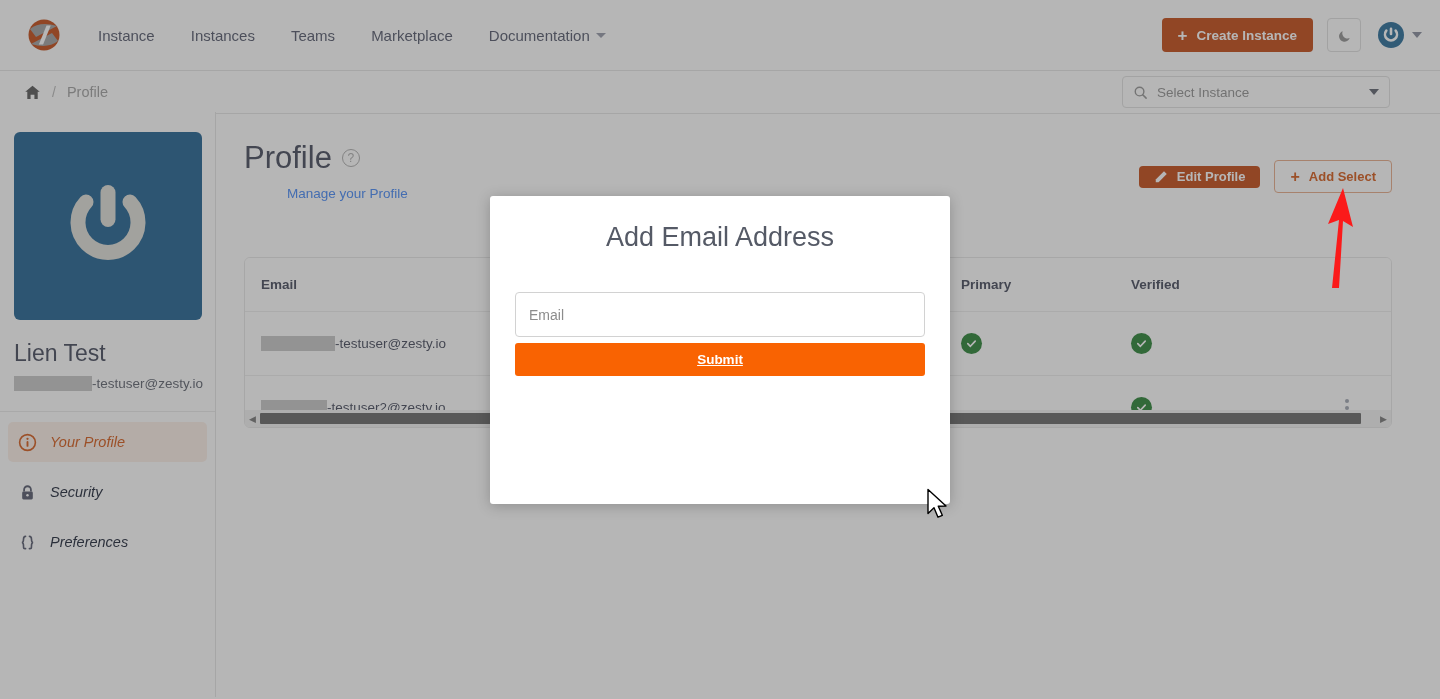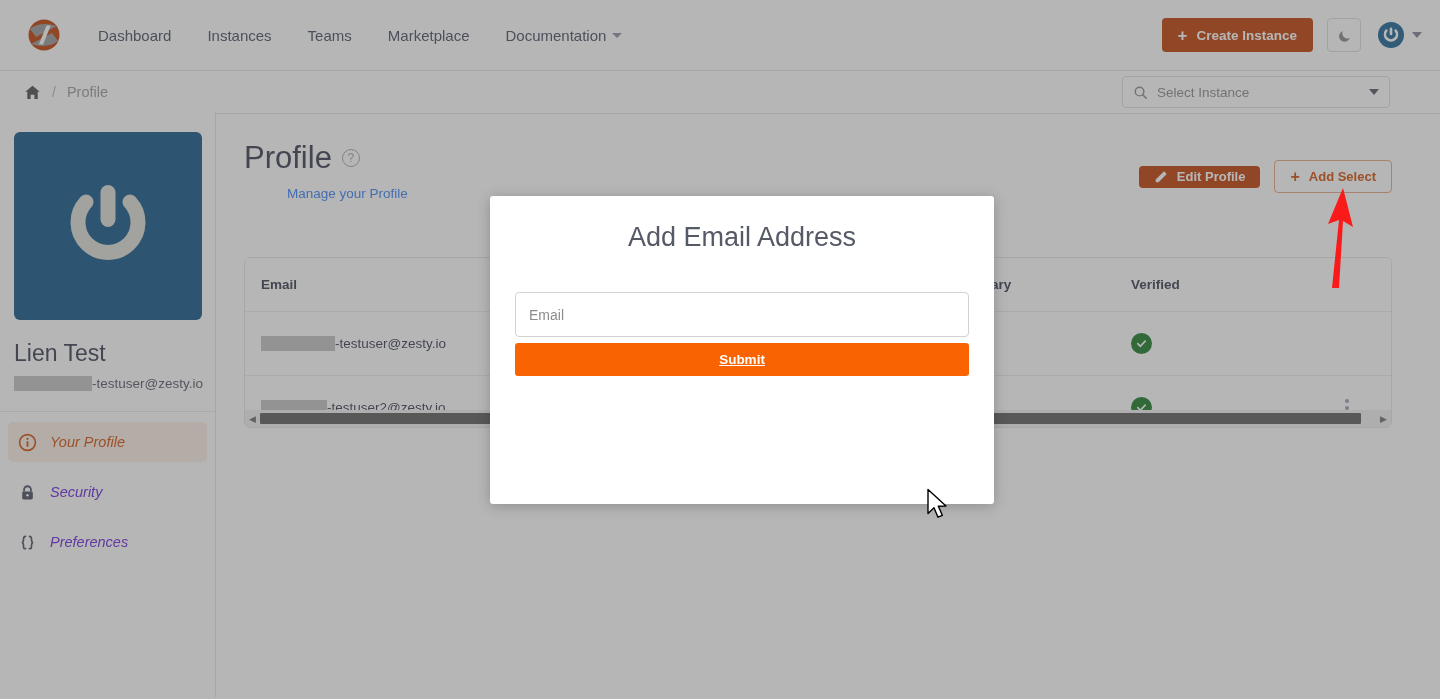--- a/index.html
+++ b/index.html
@@ -137,21 +137,21 @@
     margin: 20px 0 0 0;
     border-top: 1px solid #e8e8e8;
   }
   .side-item {
     display: flex; align-items: center;
     height: 40px; margin: 10px 8px 0 8px;
     padding-left: 10px; border-radius: 5px;
     cursor: pointer;
     font-style: italic;
   }
-  .side-item .lbl { font-size: 14.5px; color: #6d28d9; margin-left: 13px; }
+  .side-item .lbl { font-size: 14.5px; color: #0f172a; margin-left: 13px; }
   .side-item.active { background: #fbeee6; }
   .side-item.active .lbl { color: #d2500c; }
 
   
   .main { position: absolute; left: 216px; top: 114px; width: 1224px; height: 585px; }
   .page-head { padding: 26px 0 0 28px; }
   .page-title-row { display: flex; align-items: center; gap: 10px; }
   .page-title { font-size: 31px; color: #3a3f52; font-weight: normal; margin: 0; }
   .help-icon {
     width: 18px; height: 18px; border-radius: 50%;
@@ -248,21 +248,21 @@
   
   .annot-arrow {
     position: absolute; left: 1306px; top: 182px;
     width: 70px; height: 110px;
     z-index: 60; pointer-events: none;
   }
 
   
   .modal {
     position: absolute; left: 490px; top: 196px;
-    width: 504px; height: 308px;
+    width: 460px; height: 308px;
     background: #ffffff;
     border-radius: 3px;
     box-shadow: 0 2px 14px rgba(0,0,0,0.22);
     z-index: 70;
   }
   .modal-title {
     text-align: center;
     font-size: 27px; color: #555a66;
     font-weight: normal;
     margin: 0; padding-top: 26px;
@@ -309,21 +309,21 @@
         <path d="M17 1.5C8.4 1.5 1.5 8.4 1.5 17S8.4 32.5 17 32.5 32.5 25.6 32.5 17 25.6 1.5 17 1.5z" fill="#bf3e06"></path>
         <path d="M4 9 Q14 2 30 7 Q18 9 10 16 Z" fill="#9b9b9b" opacity="0"></path>
         <path d="M2.6 10.5 Q13 3.2 28.5 8.2 L7.5 19 Z" fill="#9a9a9a" opacity="0"></path>
         <path d="M3 11 Q13 3 30 8 L9 19 Z" fill="#9a9a9a"></path>
         <path d="M31 23 Q21 31 4 26 L25 15 Z" fill="#9a9a9a"></path>
         <path d="M19.5 7.5 h4.2 l-7.6 19 h-4.2 z" fill="#ffffff"></path>
       </svg>
     </div>
 
     <div class="nav-links">
-      <div class="nav-link">Dashboard</div>
+      <div class="nav-link">Instance</div>
       <div class="nav-link">Instances</div>
       <div class="nav-link">Teams</div>
       <div class="nav-link">Marketplace</div>
       <div class="nav-link doc">Documentation</div>
       <div class="chev-down"></div>
     </div>
 
     <div class="topbar-right">
       <button class="btn-create">
         <span class="plus">+</span>

